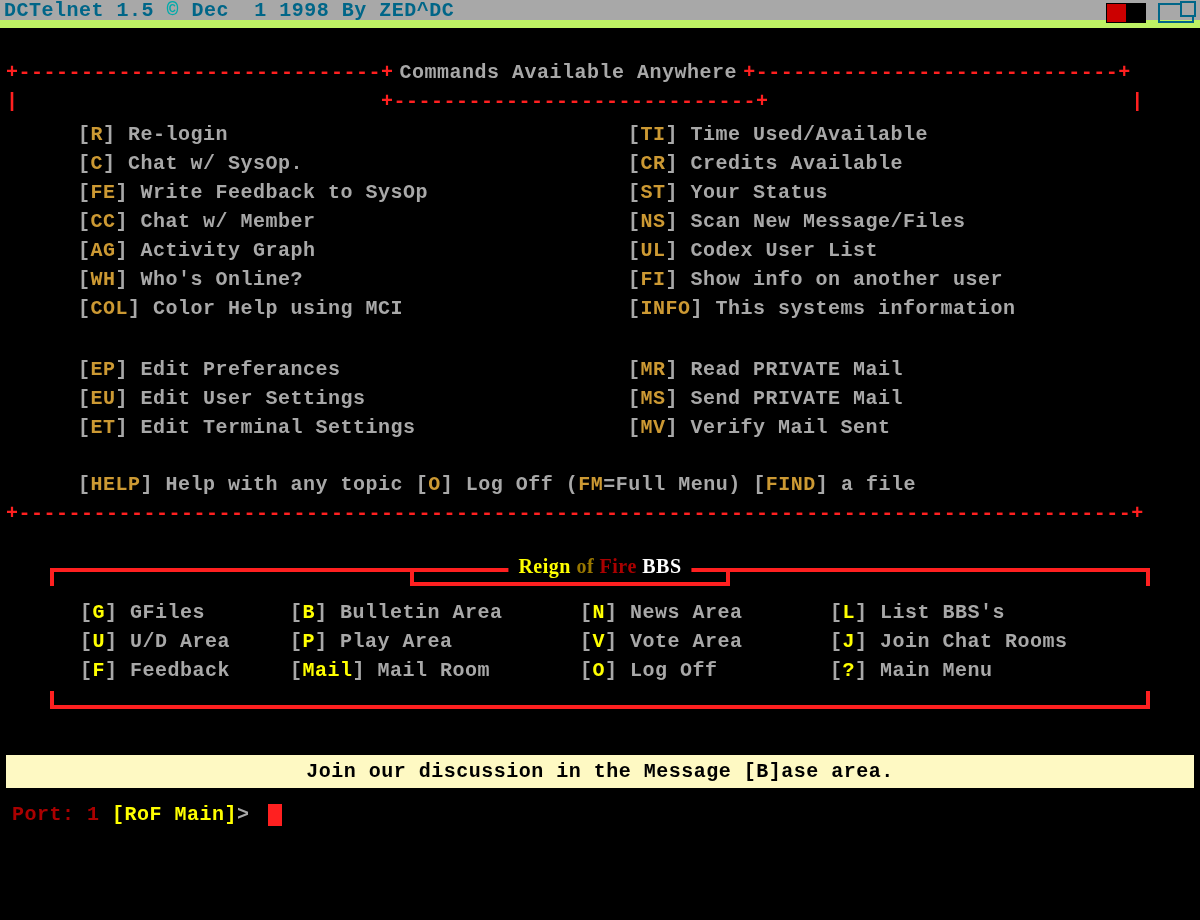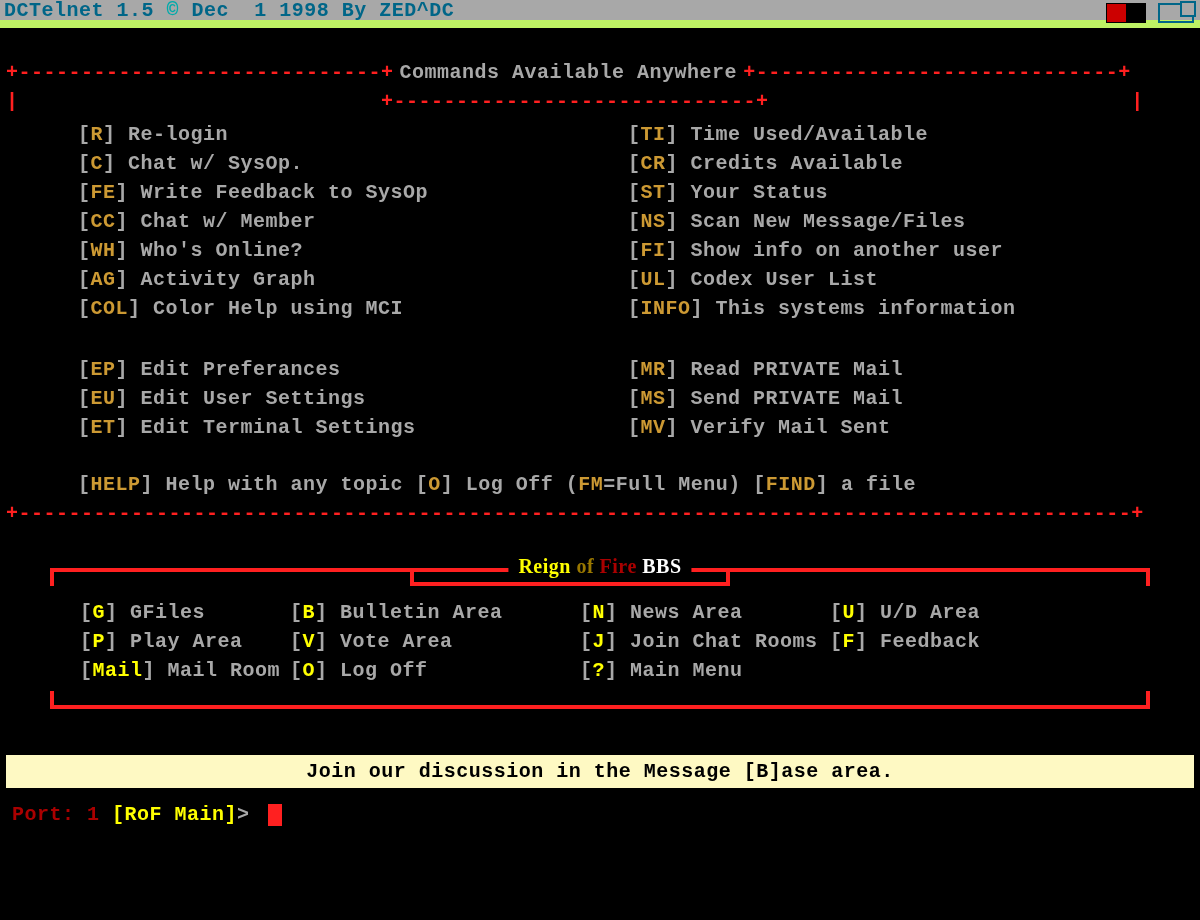--- a/index.html
+++ b/index.html
@@ -204,31 +204,31 @@
 
   <div class="red-dashed-row">+-----------------------------+<span class="box-title">Commands Available Anywhere</span>+-----------------------------+</div>
   <div class="red-dashed-row">|                             +-----------------------------+                             |</div>
 
   <div class="cmd-columns">
     <div class="cmd-col">
       <div class="cmd-row"><span class="bracket">[</span><span class="shortcut">R</span><span class="bracket">]</span> <span>Re-login</span></div>
       <div class="cmd-row"><span class="bracket">[</span><span class="shortcut">C</span><span class="bracket">]</span> <span>Chat w/ SysOp.</span></div>
       <div class="cmd-row"><span class="bracket">[</span><span class="shortcut">FE</span><span class="bracket">]</span> <span>Write Feedback to SysOp</span></div>
       <div class="cmd-row"><span class="bracket">[</span><span class="shortcut">CC</span><span class="bracket">]</span> <span>Chat w/ Member</span></div>
+      <div class="cmd-row"><span class="bracket">[</span><span class="shortcut">AG</span><span class="bracket">]</span> <span>Activity Graph</span></div>
       <div class="cmd-row"><span class="bracket">[</span><span class="shortcut">WH</span><span class="bracket">]</span> <span>Who's Online?</span></div>
-      <div class="cmd-row"><span class="bracket">[</span><span class="shortcut">AG</span><span class="bracket">]</span> <span>Activity Graph</span></div>
       <div class="cmd-row"><span class="bracket">[</span><span class="shortcut">COL</span><span class="bracket">]</span> <span>Color Help using MCI</span></div>
     </div>
     <div class="cmd-col2">
       <div class="cmd-row"><span class="bracket">[</span><span class="shortcut">TI</span><span class="bracket">]</span> <span>Time Used/Available</span></div>
       <div class="cmd-row"><span class="bracket">[</span><span class="shortcut">CR</span><span class="bracket">]</span> <span>Credits Available</span></div>
       <div class="cmd-row"><span class="bracket">[</span><span class="shortcut">ST</span><span class="bracket">]</span> <span>Your Status</span></div>
       <div class="cmd-row"><span class="bracket">[</span><span class="shortcut">NS</span><span class="bracket">]</span> <span>Scan New Message/Files</span></div>
+      <div class="cmd-row"><span class="bracket">[</span><span class="shortcut">UL</span><span class="bracket">]</span> <span>Codex User List</span></div>
       <div class="cmd-row"><span class="bracket">[</span><span class="shortcut">FI</span><span class="bracket">]</span> <span>Show info on another user</span></div>
-      <div class="cmd-row"><span class="bracket">[</span><span class="shortcut">UL</span><span class="bracket">]</span> <span>Codex User List</span></div>
       <div class="cmd-row"><span class="bracket">[</span><span class="shortcut">INFO</span><span class="bracket">]</span> <span>This systems information</span></div>
     </div>
   </div>
 
   <div class="blank"></div>
 
   <div class="cmd-columns">
     <div class="cmd-col">
       <div class="cmd-row"><span class="bracket">[</span><span class="shortcut">EP</span><span class="bracket">]</span> <span>Edit Preferances</span></div>
       <div class="cmd-row"><span class="bracket">[</span><span class="shortcut">EU</span><span class="bracket">]</span> <span>Edit User Settings</span></div>
@@ -268,20 +268,21 @@
       </div>
       <div class="bbs-title-vleft" style="left:360px;"></div>
       <div class="bbs-title-vright" style="right:420px;"></div>
       <div class="bbs-title-underline"></div>
     </div>
 
     <div class="menu-grid">
       <div class="menu-item"><span class="bracket">[</span><span class="yellow">G</span><span class="bracket">]</span> <span>GFiles</span></div>
       <div class="menu-item"><span class="bracket">[</span><span class="yellow">B</span><span class="bracket">]</span> <span>Bulletin Area</span></div>
       <div class="menu-item"><span class="bracket">[</span><span class="yellow">N</span><span class="bracket">]</span> <span>News Area</span></div>
+      <div class="menu-item"><span class="bracket">[</span><span class="yellow">L</span><span class="bracket">]</span> <span>List BBS's</span></div>
 
       <div class="menu-item"><span class="bracket">[</span><span class="yellow">U</span><span class="bracket">]</span> <span>U/D Area</span></div>
       <div class="menu-item"><span class="bracket">[</span><span class="yellow">P</span><span class="bracket">]</span> <span>Play Area</span></div>
       <div class="menu-item"><span class="bracket">[</span><span class="yellow">V</span><span class="bracket">]</span> <span>Vote Area</span></div>
       <div class="menu-item"><span class="bracket">[</span><span class="yellow">J</span><span class="bracket">]</span> <span>Join Chat Rooms</span></div>
 
       <div class="menu-item"><span class="bracket">[</span><span class="yellow">F</span><span class="bracket">]</span> <span>Feedback</span></div>
       <div class="menu-item"><span class="bracket">[</span><span class="yellow">Mail</span><span class="bracket">]</span> <span>Mail Room</span></div>
       <div class="menu-item"><span class="bracket">[</span><span class="yellow">O</span><span class="bracket">]</span> <span>Log Off</span></div>
       <div class="menu-item"><span class="bracket">[</span><span class="yellow">?</span><span class="bracket">]</span> <span>Main Menu</span></div>

